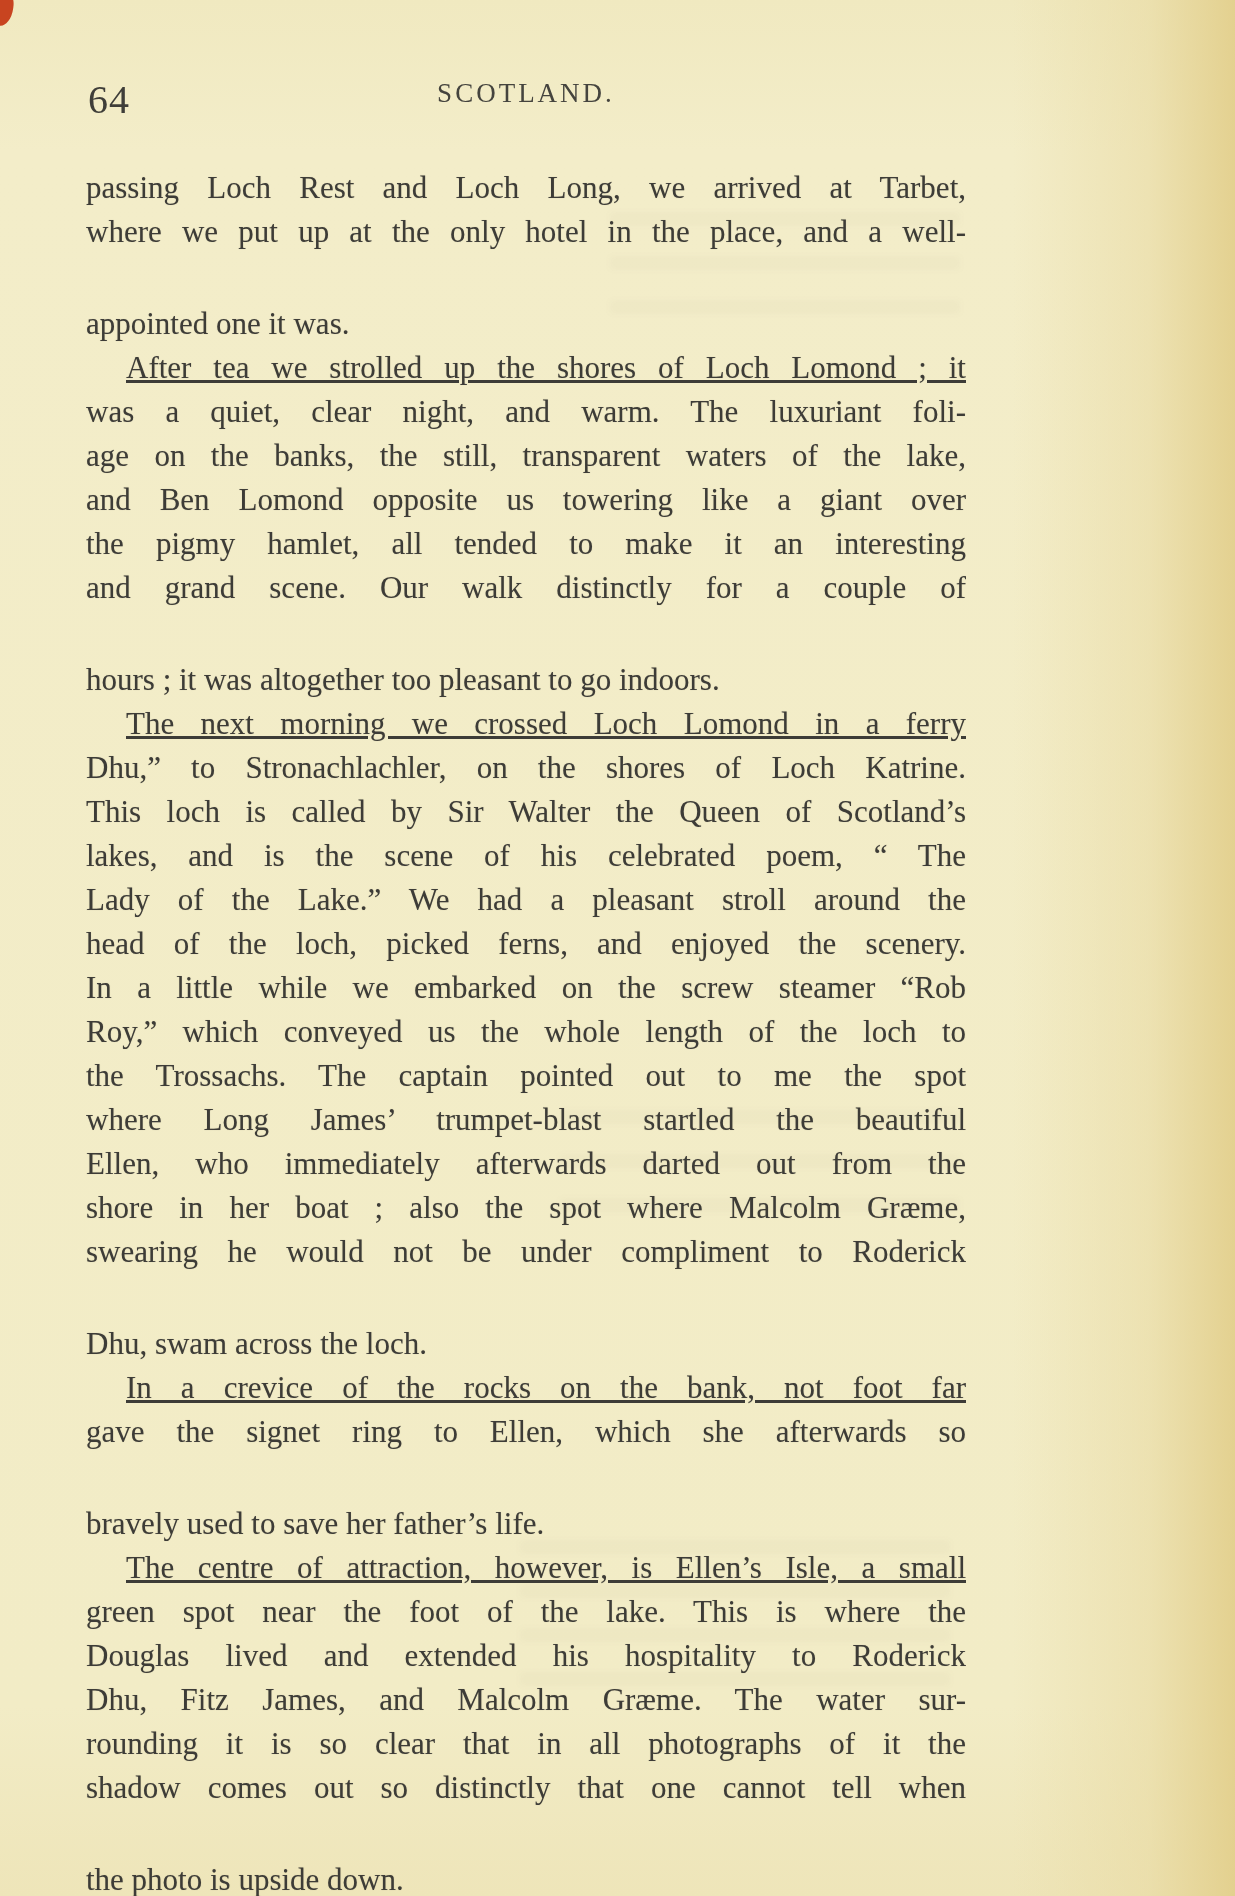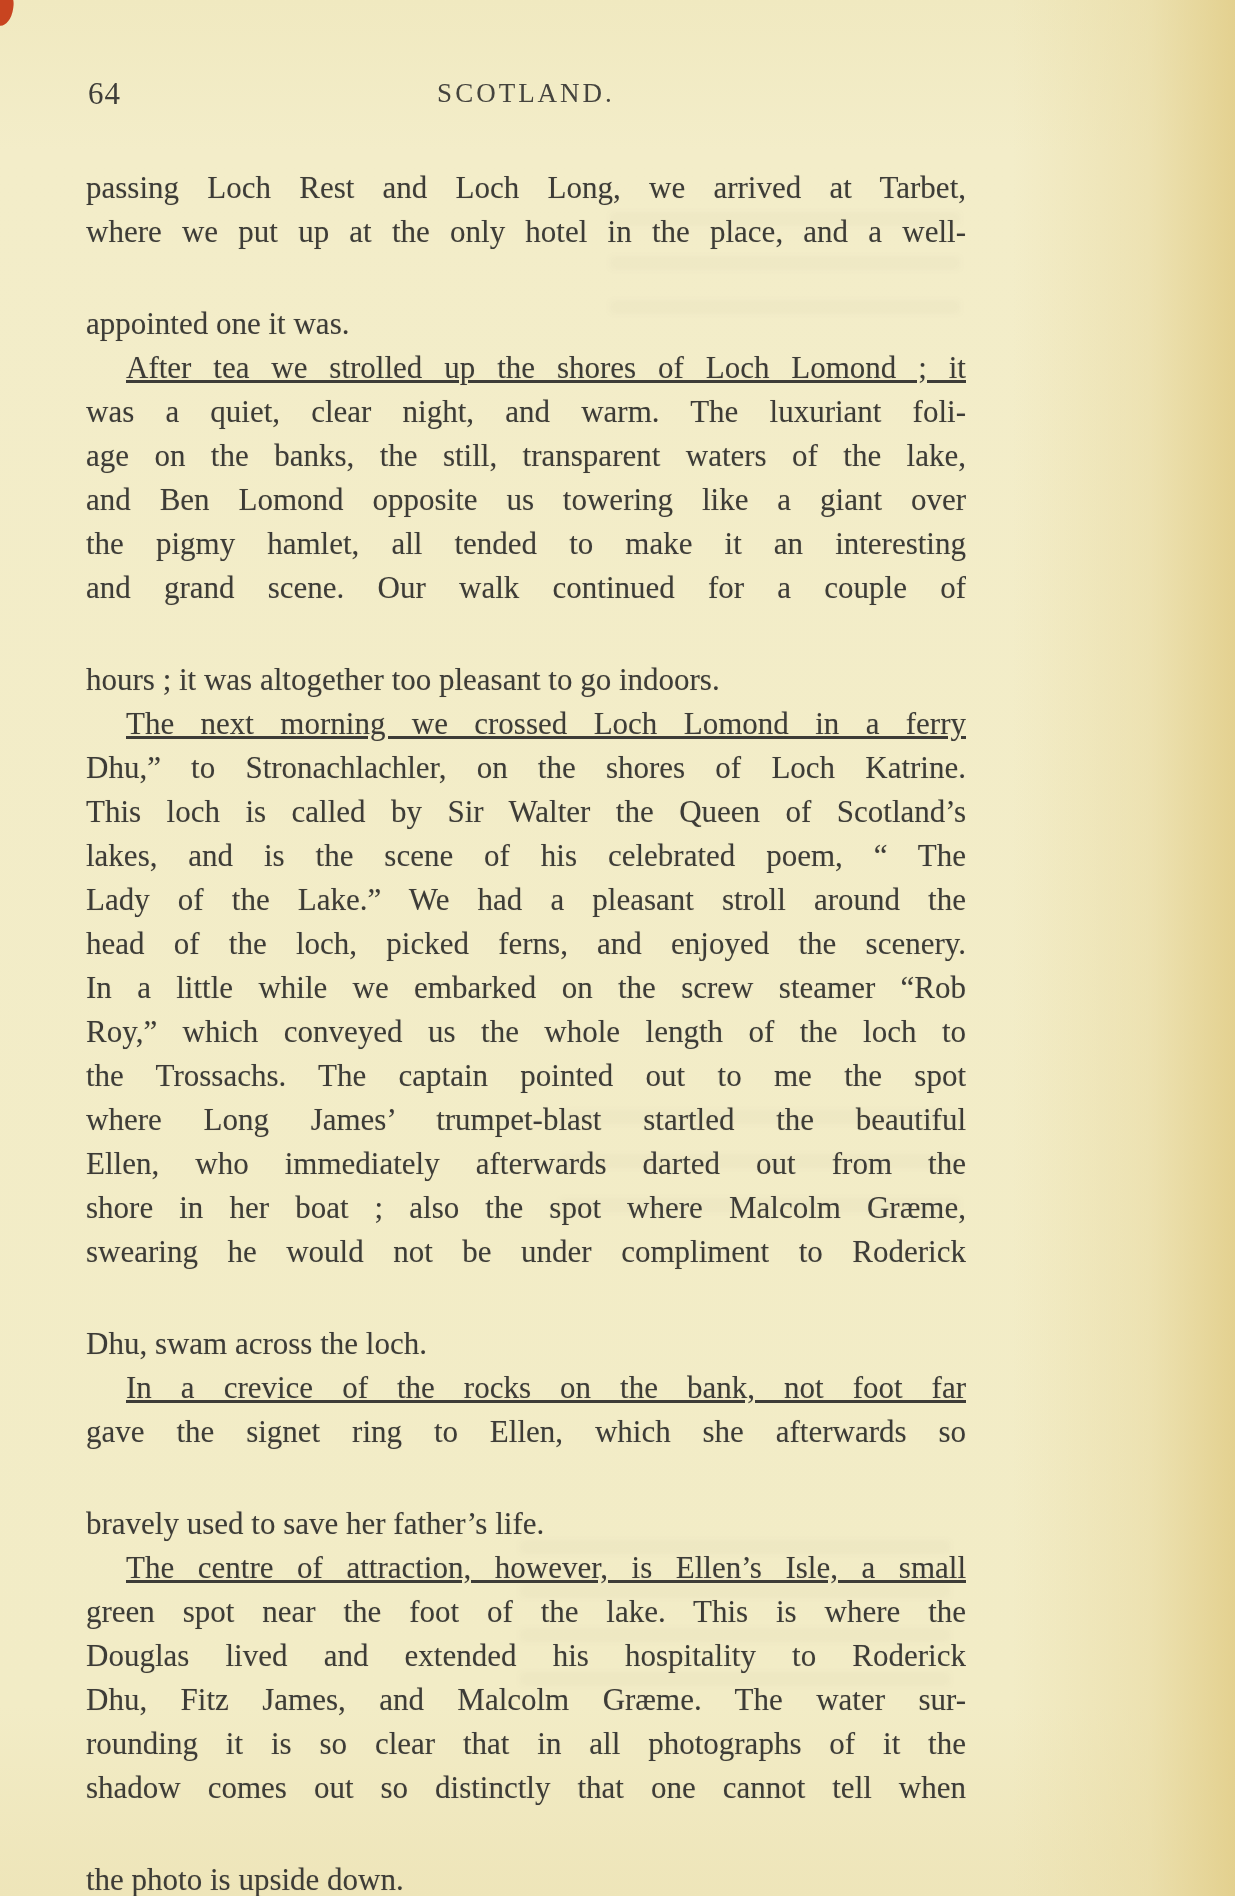--- a/index.html
+++ b/index.html
@@ -32,21 +32,21 @@
     background: #c84420;
     border-radius: 0 40% 55% 30%;
     transform: rotate(8deg);
   }
   .running-header {
     position: absolute;
     left: 86px; top: 76px; width: 880px; height: 40px;
   }
   .page-number {
     position: absolute; left: 2px; top: 0;
-    font-size: 31px; color: #3f3e39; letter-spacing: 1px;
+    font-size: 40px; color: #3f3e39; letter-spacing: 1px;
   }
   .running-head {
     position: absolute; left: 0; right: 0; top: 2px;
     text-align: center;
     font-size: 27px; color: #45443e; letter-spacing: 3px;
   }
   .text-block {
     position: absolute;
     left: 86px; top: 166px; width: 880px;
     color: #3d3c37;
@@ -98,21 +98,21 @@
         <div class="line">passing Loch Rest and Loch Long, we arrived at Tarbet,</div>
         <div class="line">where we put up at the only hotel in the place, and a well-</div>
         <div class="line lastline">appointed one it was.</div>
       </div>
       <div class="paragraph">
         <div class="line indent">After tea we strolled up the shores of Loch Lomond ; it</div>
         <div class="line">was a quiet, clear night, and warm.  The luxuriant foli-</div>
         <div class="line">age on the banks, the still, transparent waters of the lake,</div>
         <div class="line">and Ben Lomond opposite us towering like a giant over</div>
         <div class="line">the pigmy hamlet, all tended to make it an interesting</div>
-        <div class="line">and grand scene.  Our walk continued for a couple of</div>
+        <div class="line">and grand scene.  Our walk distinctly for a couple of</div>
         <div class="line lastline">hours ; it was altogether too pleasant to go indoors.</div>
       </div>
       <div class="paragraph">
         <div class="line indent">The next morning we crossed Loch Lomond in a ferry</div>
         <div class="line">Dhu,” to Stronachlachler, on the shores of Loch Katrine.</div>
         <div class="line">This loch is called by Sir Walter the Queen of Scotland’s</div>
         <div class="line">lakes, and is the scene of his celebrated poem, “ The</div>
         <div class="line">Lady of the Lake.”   We had a pleasant stroll around the</div>
         <div class="line">head of the loch, picked ferns, and enjoyed the scenery.</div>
         <div class="line">In a little while we embarked on the screw steamer “Rob</div>

